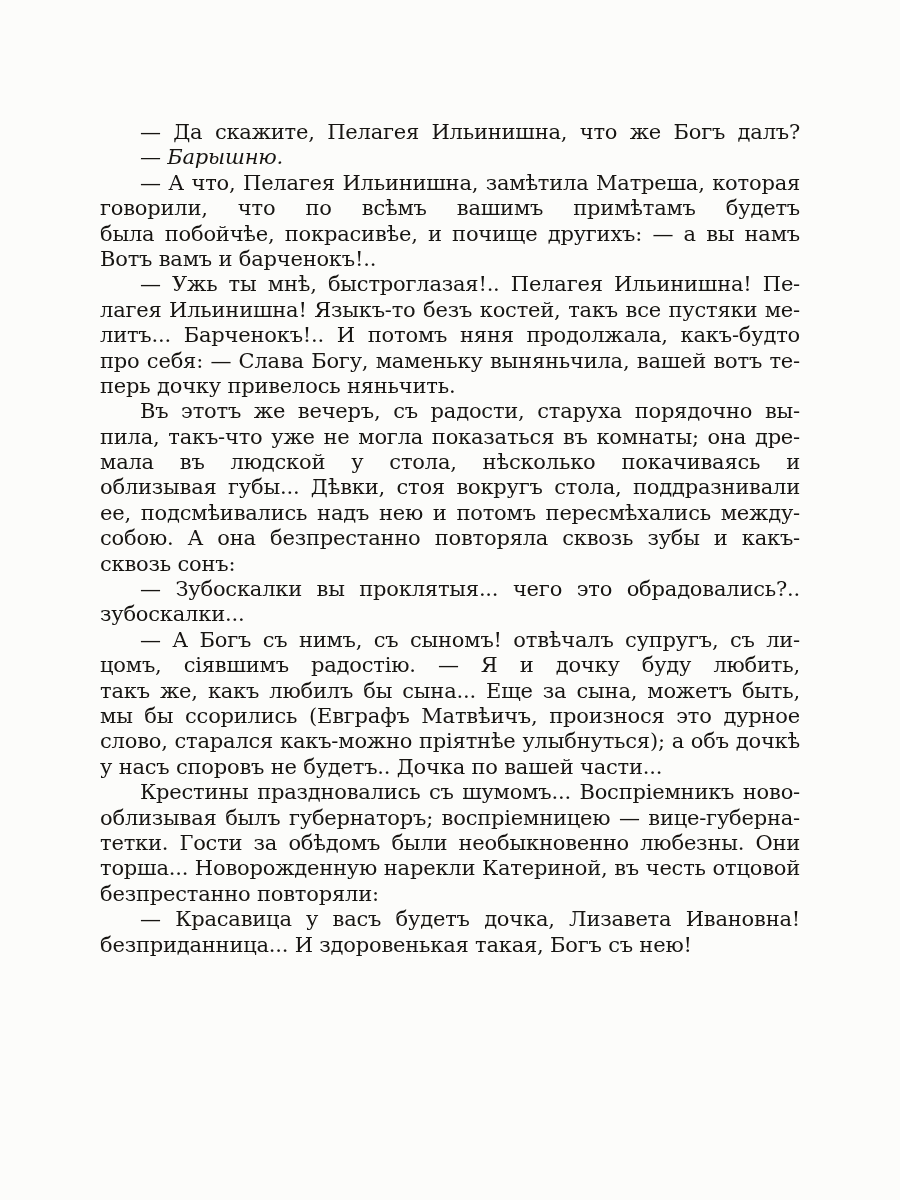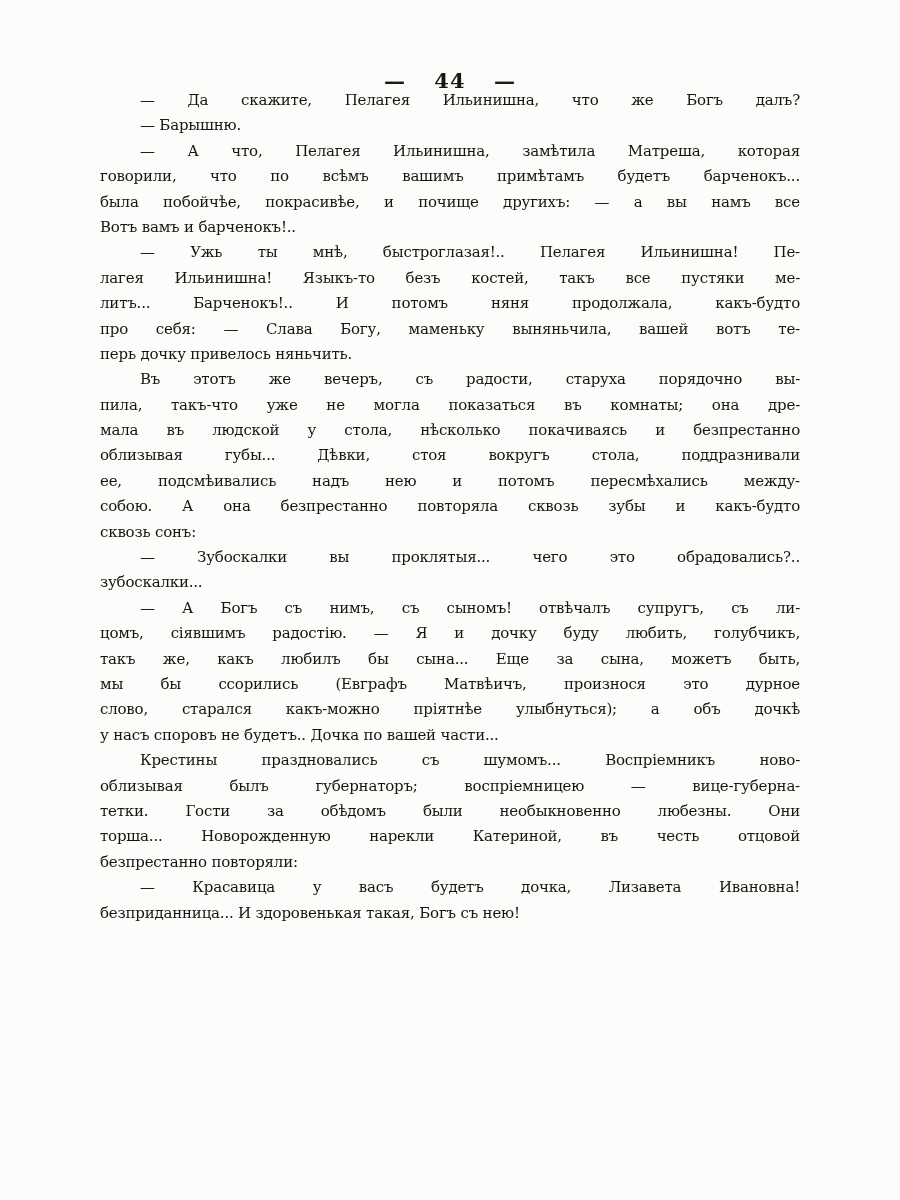--- a/index.html
+++ b/index.html
@@ -24,24 +24,24 @@
       width: 100%;
       text-align: center;
       font-size: 21px;
       font-weight: bold;
       word-spacing: 20px;
       letter-spacing: 1px;
       color: #1a1815;
     }
     .text {
       position: absolute;
-      top: 88px;
+      top: 120px;
       left: 100px;
       width: 700px;
-      font-size: 15px;
+      font-size: 21px;
       line-height: 25.4px;
       letter-spacing: -0.2px;
     }
     .par {
       margin: 0;
       padding: 0;
     }
     .line {
       text-align: justify;
       text-align-last: justify;
@@ -49,28 +49,28 @@
       overflow: hidden;
       white-space: normal;
     }
     .line.end {
       text-align-last: left;
     }
     .line.first {
       text-indent: 40px;
     }
     .line.italic {
+      font-style: italic;
     }
   </style>
 </head>
 <body>
 
 <div class="page">
 
-  <div class="pagenum">— 44 —</div>
 
   <div class="text">
 
     <div class="par">
       <div class="line first">— Да скажите, Пелагея Ильинишна, что же Богъ далъ?</div>
     </div>
 
 
     <div class="par">
       <div class="line first end italic">— Барышню.</div>

